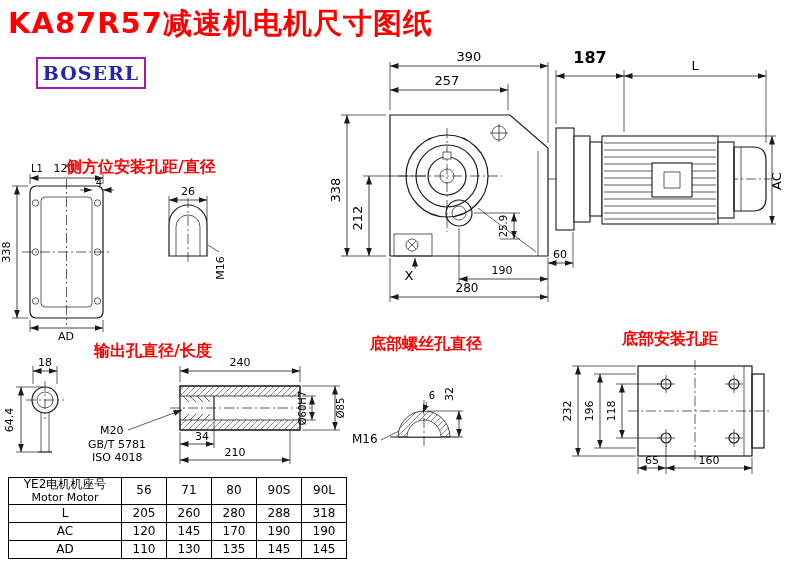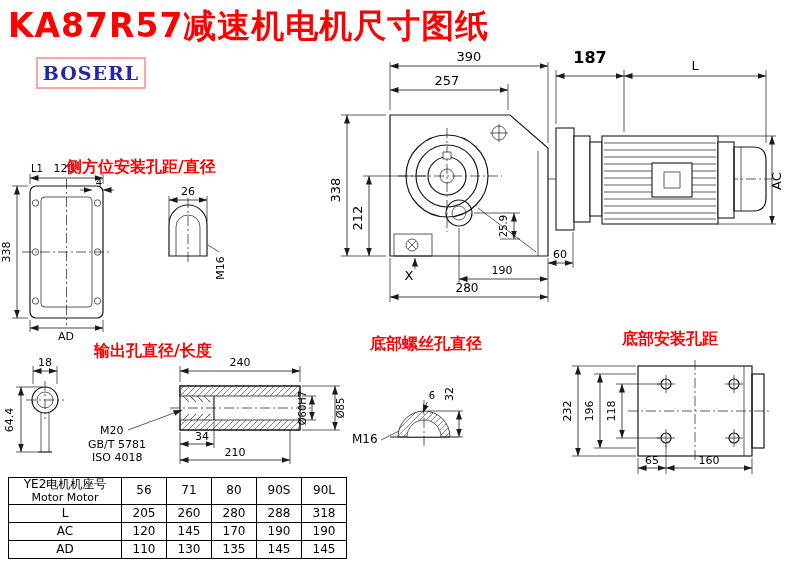--- a/index.html
+++ b/index.html
@@ -1,20 +1,20 @@
 <!DOCTYPE html>
 <html><head>
 <meta charset="utf-8">
 <style>
   html,body{margin:0;padding:0;background:#fff;}
   #stage{position:relative;width:800px;height:562px;background:#fff;overflow:hidden;
          font-family:"DejaVu Sans","Liberation Sans",sans-serif;}
   #drawing{position:absolute;left:0;top:0;}
-  #page-title{position:absolute;left:8px;top:4px;font-size:33px;font-weight:bold;color:#ff0000;letter-spacing:1px;white-space:nowrap;}
-  #logo{position:absolute;left:36px;top:57px;width:106px;height:28px;border:2px solid #fca5a5;
+  #page-title{position:absolute;left:8px;top:4px;font-size:29px;font-weight:bold;color:#ff0000;letter-spacing:1px;white-space:nowrap;}
+  #logo{position:absolute;left:36px;top:57px;width:106px;height:28px;border:2px solid #a21caf;
         color:#2424ad;font-family:"DejaVu Serif","Liberation Serif",serif;font-size:19px;font-weight:bold;
         display:flex;align-items:center;justify-content:center;letter-spacing:1px;background:#fff;}
   .red-label{position:absolute;color:#ff0000;font-weight:bold;font-size:16px;white-space:nowrap;}
   #lbl-side{left:66px;top:157px;}
   #lbl-out{left:94px;top:341px;}
   #lbl-screw{left:370px;top:334px;}
   #lbl-bottom{left:622px;top:329px;}
   #size-table{position:absolute;left:8px;top:477px;border-collapse:collapse;font-size:12px;color:#000;background:#fff;}
   #size-table td{border:1px solid #000;text-align:center;height:17px;min-width:40px;padding:0 2px;line-height:1.15;}
   #size-table td.c0{width:108px;}

